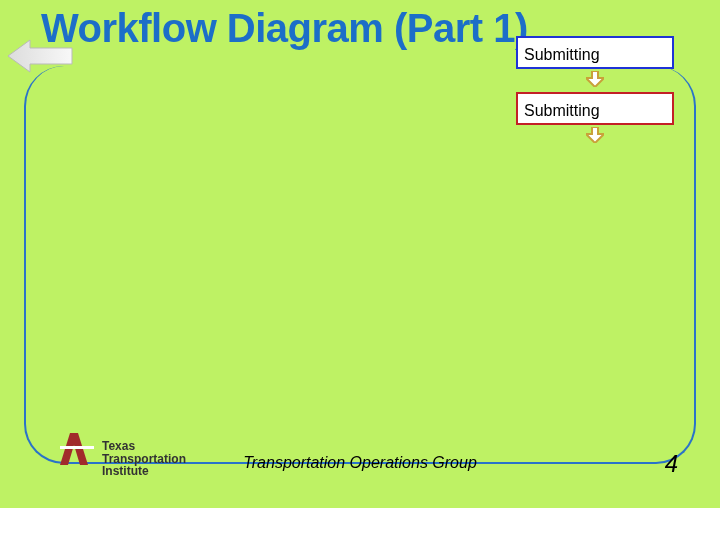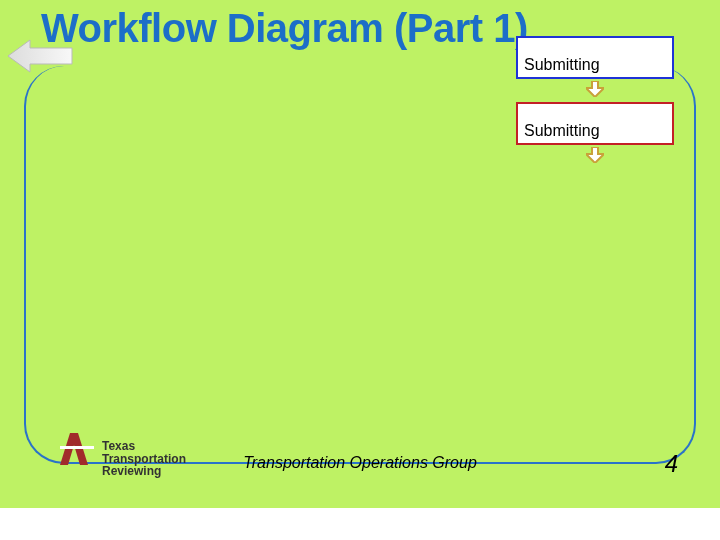--- a/index.html
+++ b/index.html
@@ -44,21 +44,21 @@
     width: 190px;
     display: flex;
     flex-direction: column;
     align-items: center;
   }
   .flow-box {
     width: 158px;
     border: 2px solid #c32026;
     background: #fff;
     text-align: left;
-    padding: 18px 6px 3px 6px;
+    padding: 8px 6px 3px 6px;
     font-size: 16px;
     color: #000;
   }
   .flow-box.active {
     border-color: #1e33d6;
   }
   .flow-arrow {
     margin: 2px 0 1px 0;
   }
   .footer-logo {
@@ -138,21 +138,21 @@
   <div class="footer-logo">
     <span>
       <svg width="34" height="32" viewBox="0 0 34 32">
         <polygon points="0,32 10,0 18,0 28,32 20,32 14,12 8,32" fill="#a12b2b"></polygon>
         <rect x="0" y="13" width="34" height="3" fill="#fff"></rect>
       </svg>
     </span>
     <div class="logo-text">
       <div>Texas</div>
       <div>Transportation</div>
-      <div>Reviewing</div>
+      <div>Institute</div>
     </div>
   </div>
 
   <div class="footer-center">Transportation Operations Group</div>
 
   <div class="page-num">4</div>
 
 </div>
 
 </body></html>

